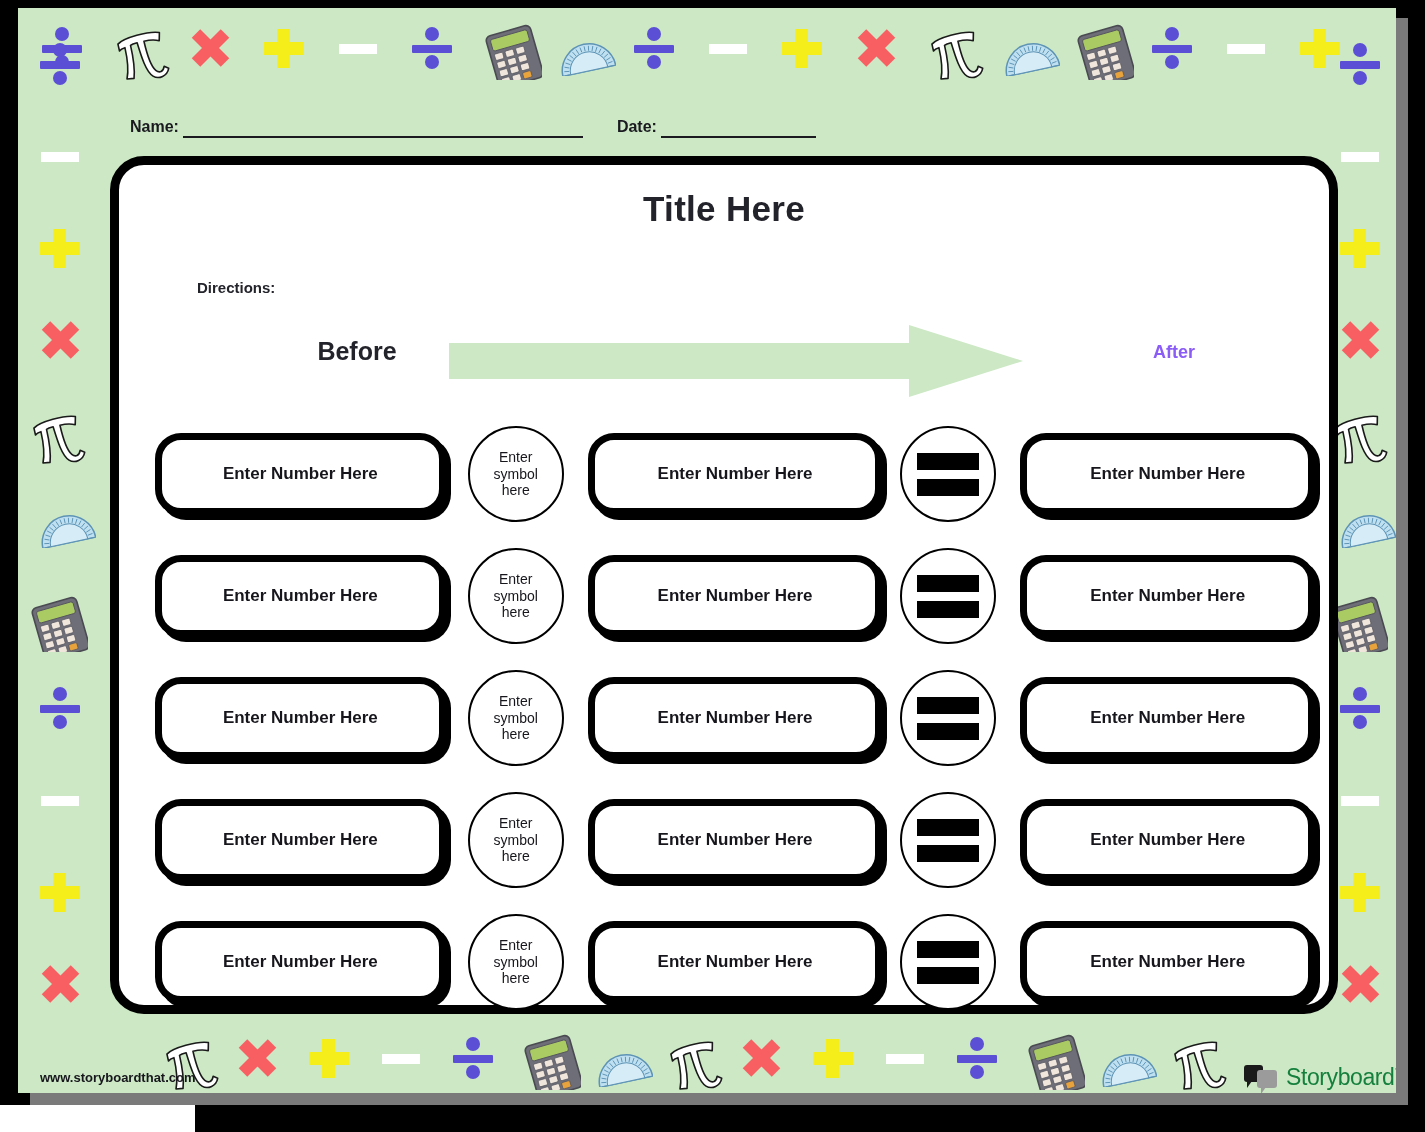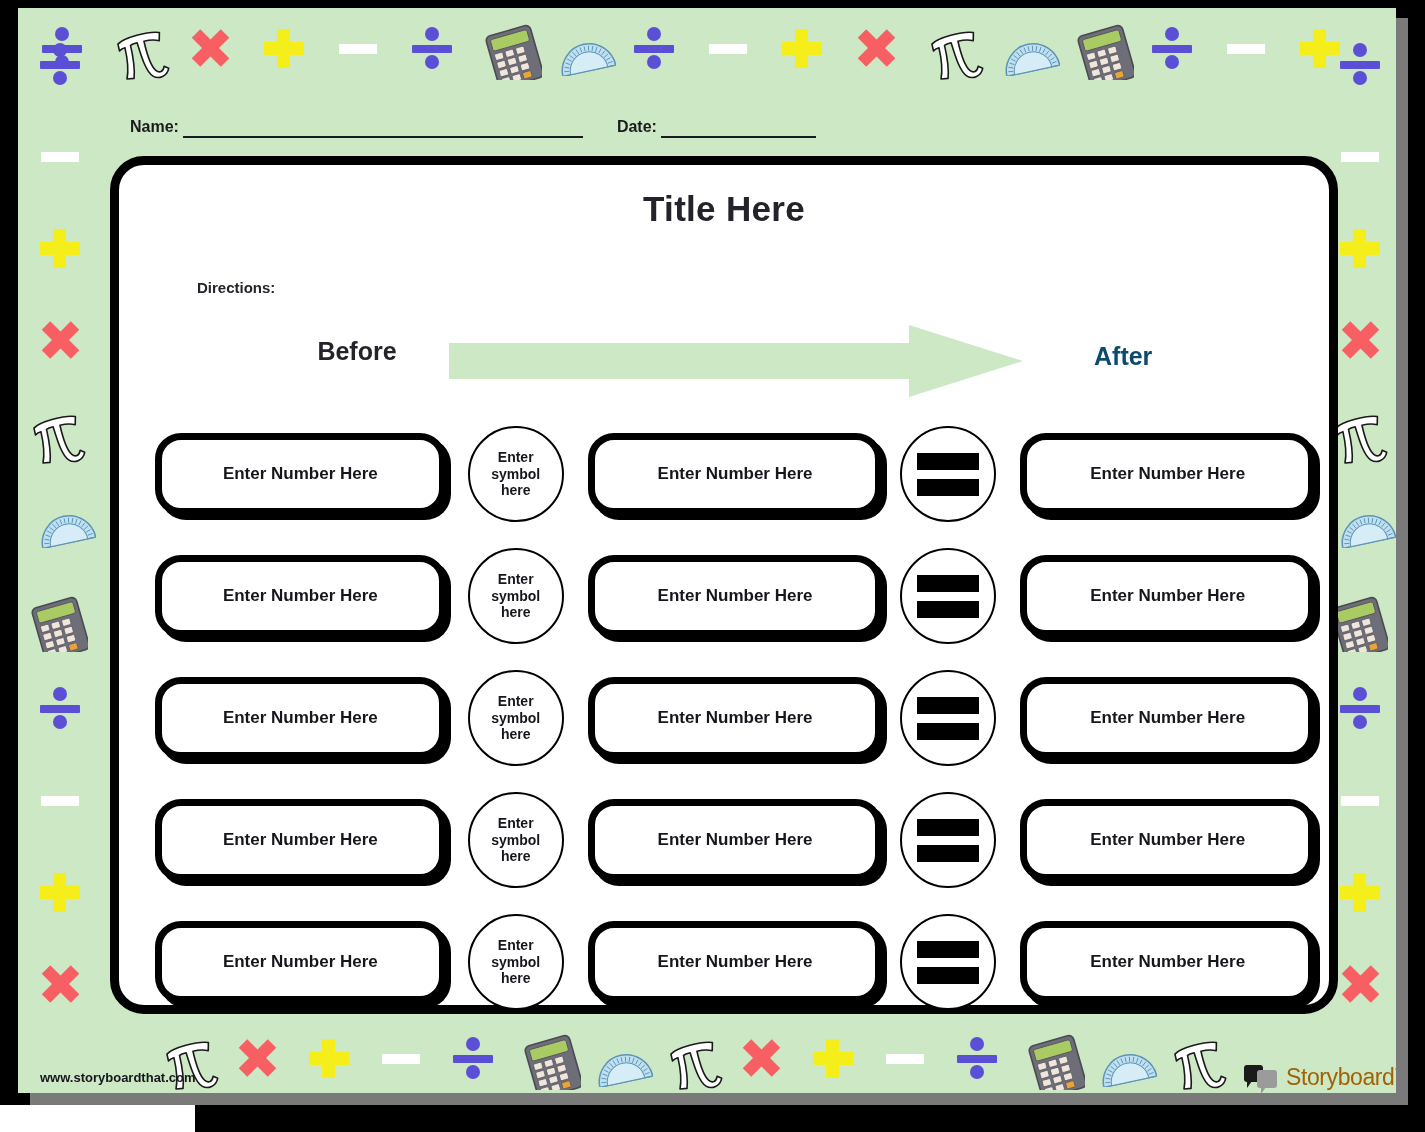--- a/index.html
+++ b/index.html
@@ -179,24 +179,24 @@
     text-align: center;
     font-size: 25px;
     font-weight: 700;
     color: #23232b;
   }
   #afterlabel {
     position: absolute;
     left: 975px;
     top: 177px;
     width: 160px;
-    text-align: left;
-    font-size: 25px;
+    text-align: center;
+    font-size: 18px;
     font-weight: 700;
-    color: #0c4a6e;
+    color: #8b5cf6;
   }
   #arrow {
     position: absolute;
     left: 330px;
     top: 160px;
     width: 574px;
     height: 72px;
   }
   #arrow svg { width: 100%; height: 100%; display: block; }
 
@@ -245,21 +245,21 @@
     background: #ffffff;
     display: flex;
     flex-direction: column;
     align-items: center;
     justify-content: center;
     line-height: 1.18;
     flex: none;
   }
   .symcircle span {
     font-size: 14px;
-    font-weight: 700;
+    font-weight: 400;
     color: #16161c;
   }
 
   
   .eqcircle {
     width: 96px;
     height: 96px;
     border: 2px solid #000000;
     border-radius: 50%;
     background: #ffffff;
@@ -312,21 +312,21 @@
   #logo .bub2 {
     position: absolute; left: 13px; top: 7px;
     width: 20px; height: 18px; background: #9b9b9b; border-radius: 3px;
   }
   #logo .bub2:after {
     content: ""; position: absolute; left: 4px; top: 17px;
     border-left: 5px solid #9b9b9b;
     border-bottom: 7px solid transparent;
   }
   #logo .wordmark { font-size: 23px; letter-spacing: -0.4px; white-space: nowrap; }
-  #logo .w-dark { color: #a16207; }
+  #logo .w-dark { color: #15803d; }
   #logo .w-gray { color: #a8a8a8; }
 </style>
 </head>
 <body>
 
 <div id="page">
 
   <div id="sheet">
 
     <div id="deco-layer">

